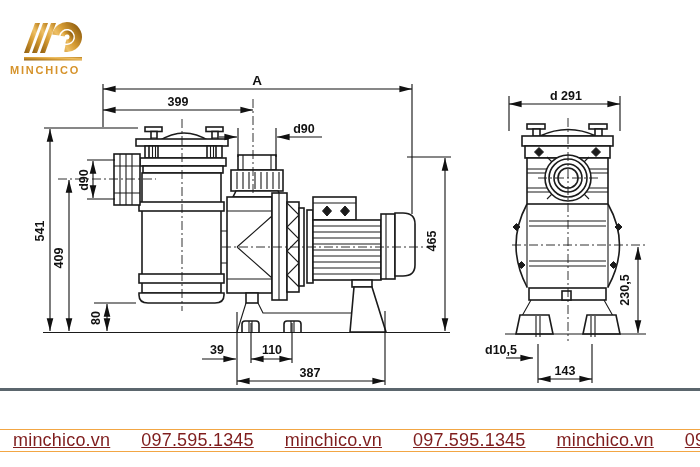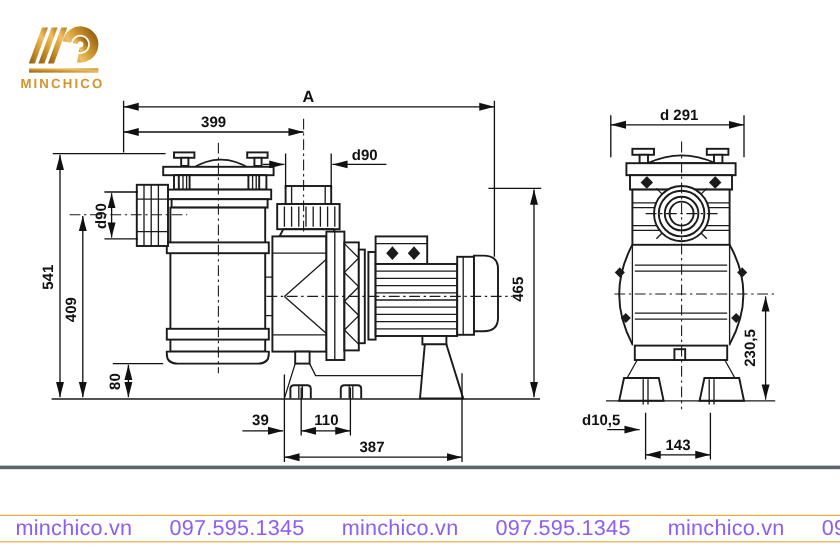--- a/index.html
+++ b/index.html
@@ -1,36 +1,36 @@
 <!DOCTYPE html>
 <html><head>
 <meta charset="utf-8">
 <style>
   html,body{margin:0;padding:0;background:#fff;}
   .page{position:relative;width:700px;height:467px;background:#fff;overflow:hidden;
         font-family:"Liberation Sans",sans-serif;}
   
   .logo-mark{position:absolute;left:24px;top:20px;width:60px;height:44px;}
-  .logo-text{position:absolute;left:10px;top:64px;width:84px;text-align:center;
+  .logo-text{position:absolute;left:10px;top:64px;width:84px;
              font:bold 11px "Liberation Sans",sans-serif;letter-spacing:1.8px;color:#d6932b;}
   
   .drawing{position:absolute;left:0;top:0;width:700px;height:467px;}
   .part{stroke:#1b1b1b;stroke-width:1.6;fill:#fff;}
   .detail{stroke:#1b1b1b;stroke-width:1.1;fill:none;}
   .solid{stroke:#1b1b1b;stroke-width:1;fill:#1b1b1b;}
   .cline{stroke:#1b1b1b;stroke-width:0.9;fill:none;stroke-dasharray:9 3 2 3;}
   .dimln{stroke:#111;stroke-width:1.1;fill:none;}
   .dim{font:bold 12.5px "Liberation Sans",sans-serif;fill:#111;}
   .dimbig{font:bold 13.5px "Liberation Sans",sans-serif;fill:#111;}
   
   .footer{position:absolute;left:0;right:0;top:429px;height:21px;
           border-top:1.5px solid #f2a644;border-bottom:1.5px solid #f2a644;
           display:flex;align-items:center;gap:31px;padding-left:13px;
           overflow:hidden;white-space:nowrap;}
-  .footer span{font:400 18px "Liberation Sans",sans-serif;color:#8b5cf6;letter-spacing:.2px;flex:0 0 auto;}
+  .footer span{font:400 18px "Liberation Sans",sans-serif;color:#7f1d1d;letter-spacing:.2px;flex:0 0 auto;text-decoration:underline;}
 </style>
 </head>
 <body>
 
 <div class="page">
 
   <svg class="logo-mark" viewBox="0 0 60 44">
     <defs>
       <linearGradient id="gold" x1="0" y1="1" x2="1" y2="0">
         <stop offset="0" stop-color="#8f5d0e"></stop>

